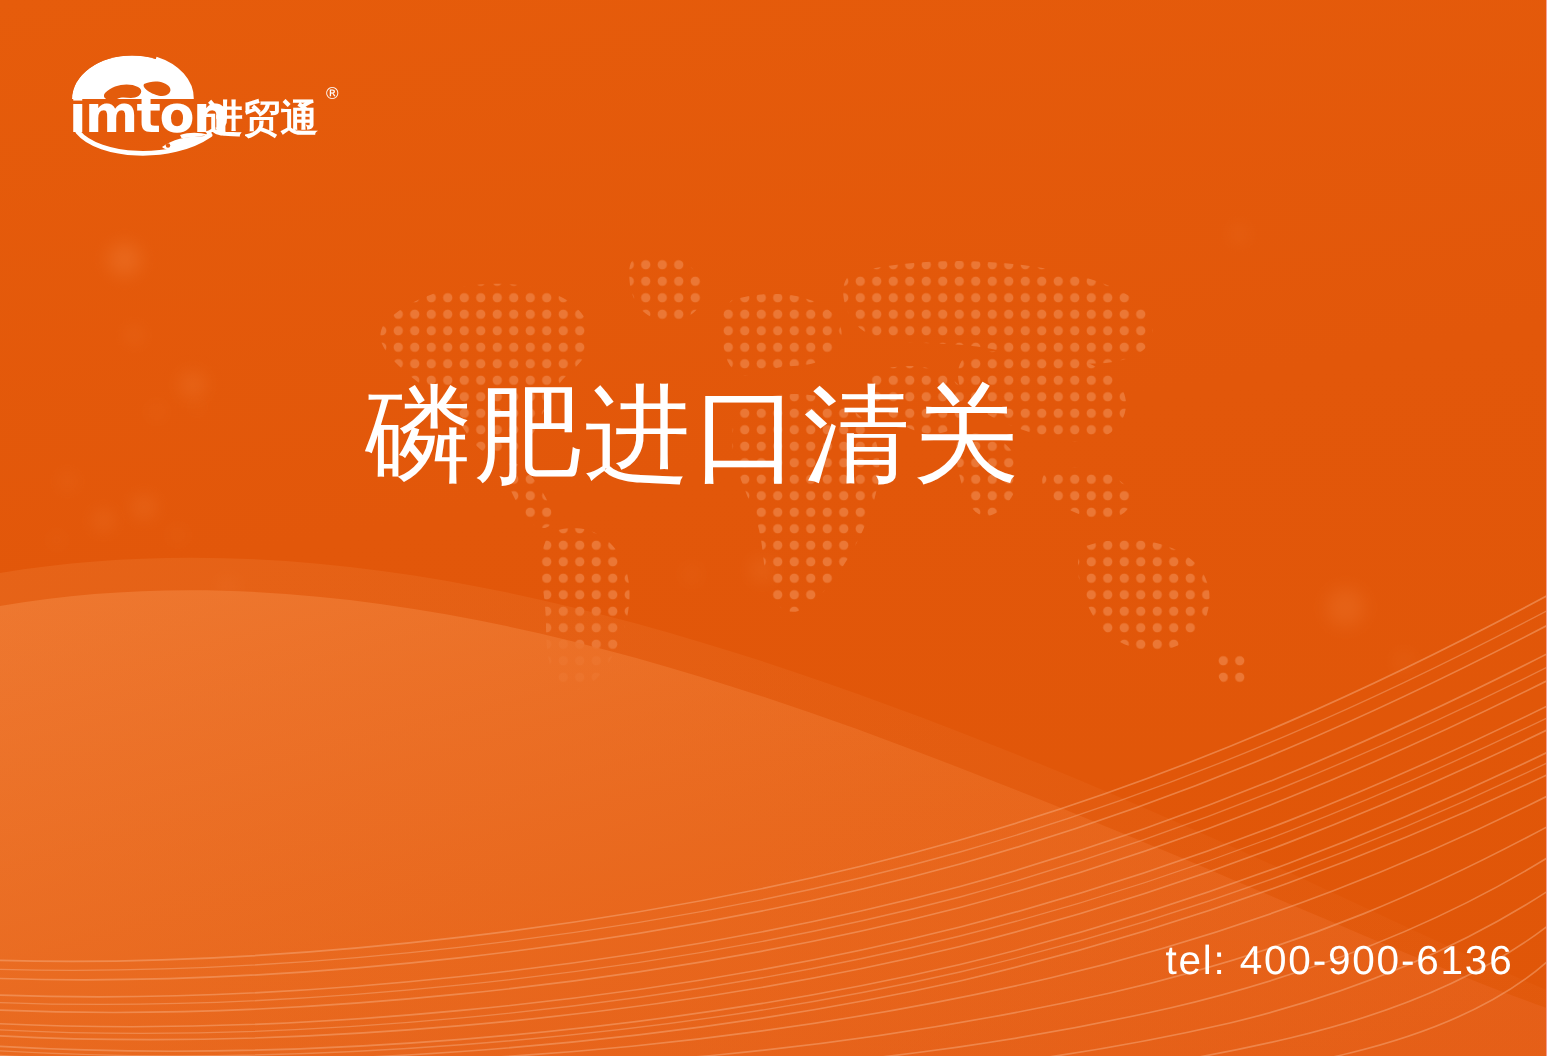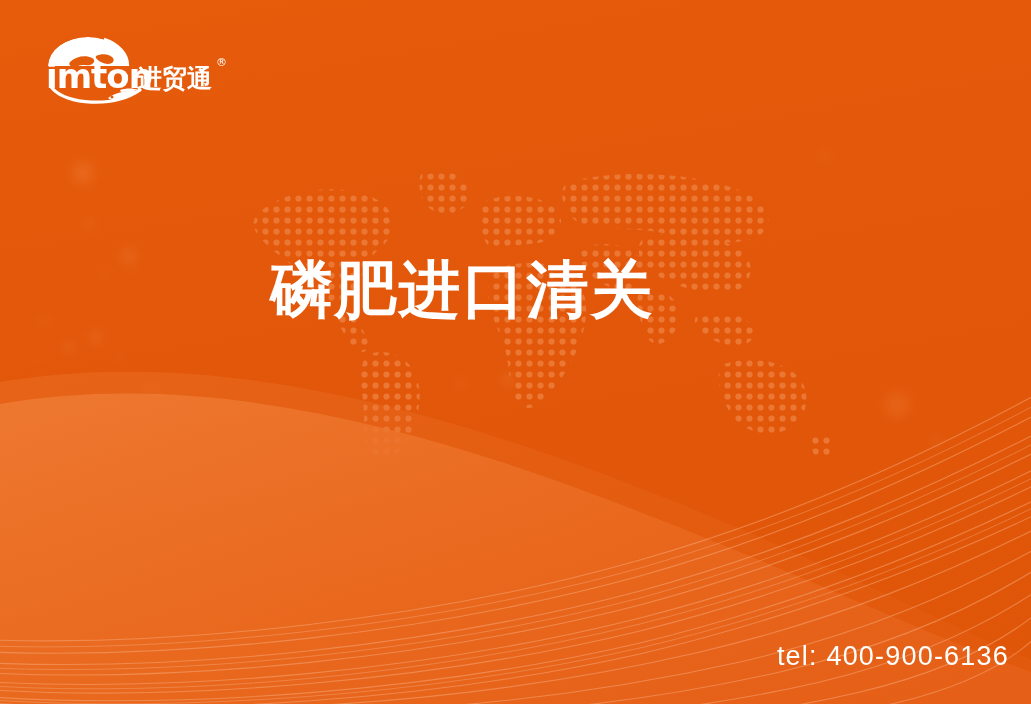--- a/index.html
+++ b/index.html
@@ -60,34 +60,34 @@
   #logo svg { display: block; }
 
   
   #headline {
     position: absolute;
     left: 0;
     top: 228px;
     width: 925px;
     text-align: center;
     color: #ffffff;
-    font-size: 62px;
+    font-size: 71px;
     line-height: 124px;
     letter-spacing: 2px;
-    font-weight: 700;
+    font-weight: 400;
     font-family: "DejaVu Sans", "Liberation Sans", sans-serif;
     white-space: nowrap;
   }
   #headline .hl-line { display: block; }
 
   
   #tel {
     position: absolute;
     right: 22px;
-    bottom: 32px;
+    bottom: 48px;
     color: #ffffff;
     font-size: 27px;
     letter-spacing: 1.2px;
     font-weight: 400;
     font-family: "Liberation Sans", "DejaVu Sans", sans-serif;
     white-space: nowrap;
   }
 </style>
 </head>
 <body>

